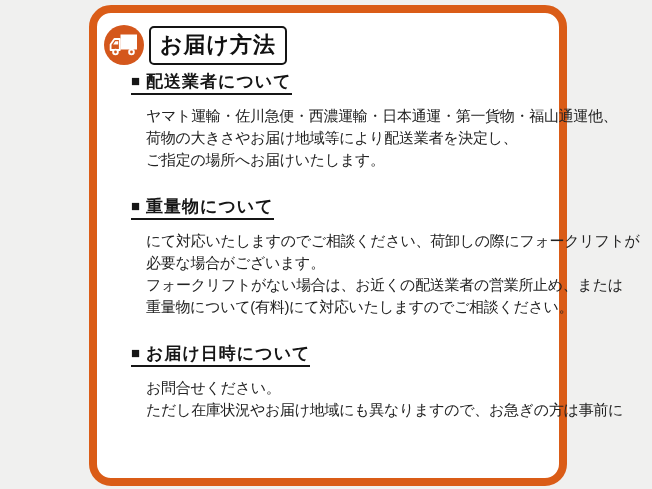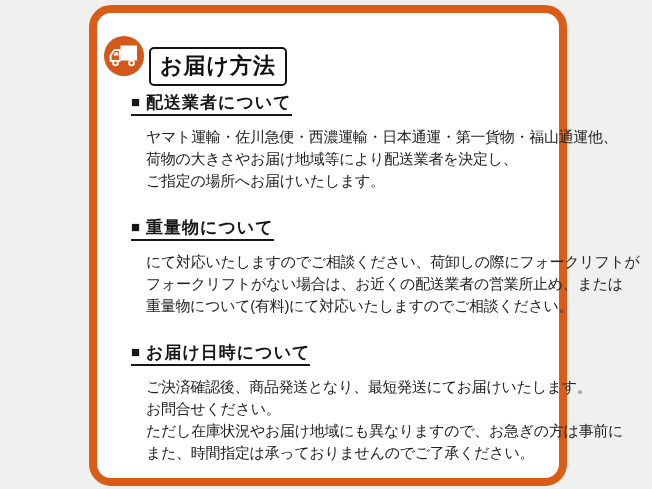--- a/index.html
+++ b/index.html
@@ -40,21 +40,20 @@
   .title-box {
     display:inline-block;
     border:2px solid #141414;
     border-radius:5px;
     padding:2px 9px 3px 9px;
     font-size:22px;
     font-weight:bold;
     color:#111;
     letter-spacing:1px;
     background:#fff;
-    margin-top:22px;
   }
   .section { margin-top:5px; }
   .section + .section { margin-top:24px; }
   .sec-head {
     display:inline-block;
     margin:0 0 10px 27px;
     font-size:17px;
     font-weight:bold;
     color:#161616;
     border-bottom:2px solid #161616;
@@ -100,30 +99,29 @@
           <div class="line">ヤマト運輸・佐川急便・西濃運輸・日本通運・第一貨物・福山通運他、</div>
           <div class="line">荷物の大きさやお届け地域等により配送業者を決定し、</div>
           <div class="line">ご指定の場所へお届けいたします。</div>
         </div>
       </div>
 
       <div class="section">
         <h2 class="sec-head"><span class="bullet">■</span><span>重量物について</span></h2>
         <div class="sec-lines">
           <div class="line">にて対応いたしますのでご相談ください、荷卸しの際にフォークリフトが</div>
+          <div class="line">必要な場合がございます。</div>
           <div class="line">フォークリフトがない場合は、お近くの配送業者の営業所止め、または</div>
           <div class="line">重量物について(有料)にて対応いたしますのでご相談ください。</div>
         </div>
       </div>
 
       <div class="section">
         <h2 class="sec-head"><span class="bullet">■</span><span>お届け日時について</span></h2>
         <div class="sec-lines">
-          <div class="line">ご決済確認後、商品発送となり、最短発送にてお届けいたします。</div>
           <div class="line">お問合せください。</div>
           <div class="line">ただし在庫状況やお届け地域にも異なりますので、お急ぎの方は事前に</div>
-          <div class="line">また、時間指定は承っておりませんのでご了承ください。</div>
         </div>
       </div>
 
     </div>
   </div>
 </div>
 
 </body></html>

